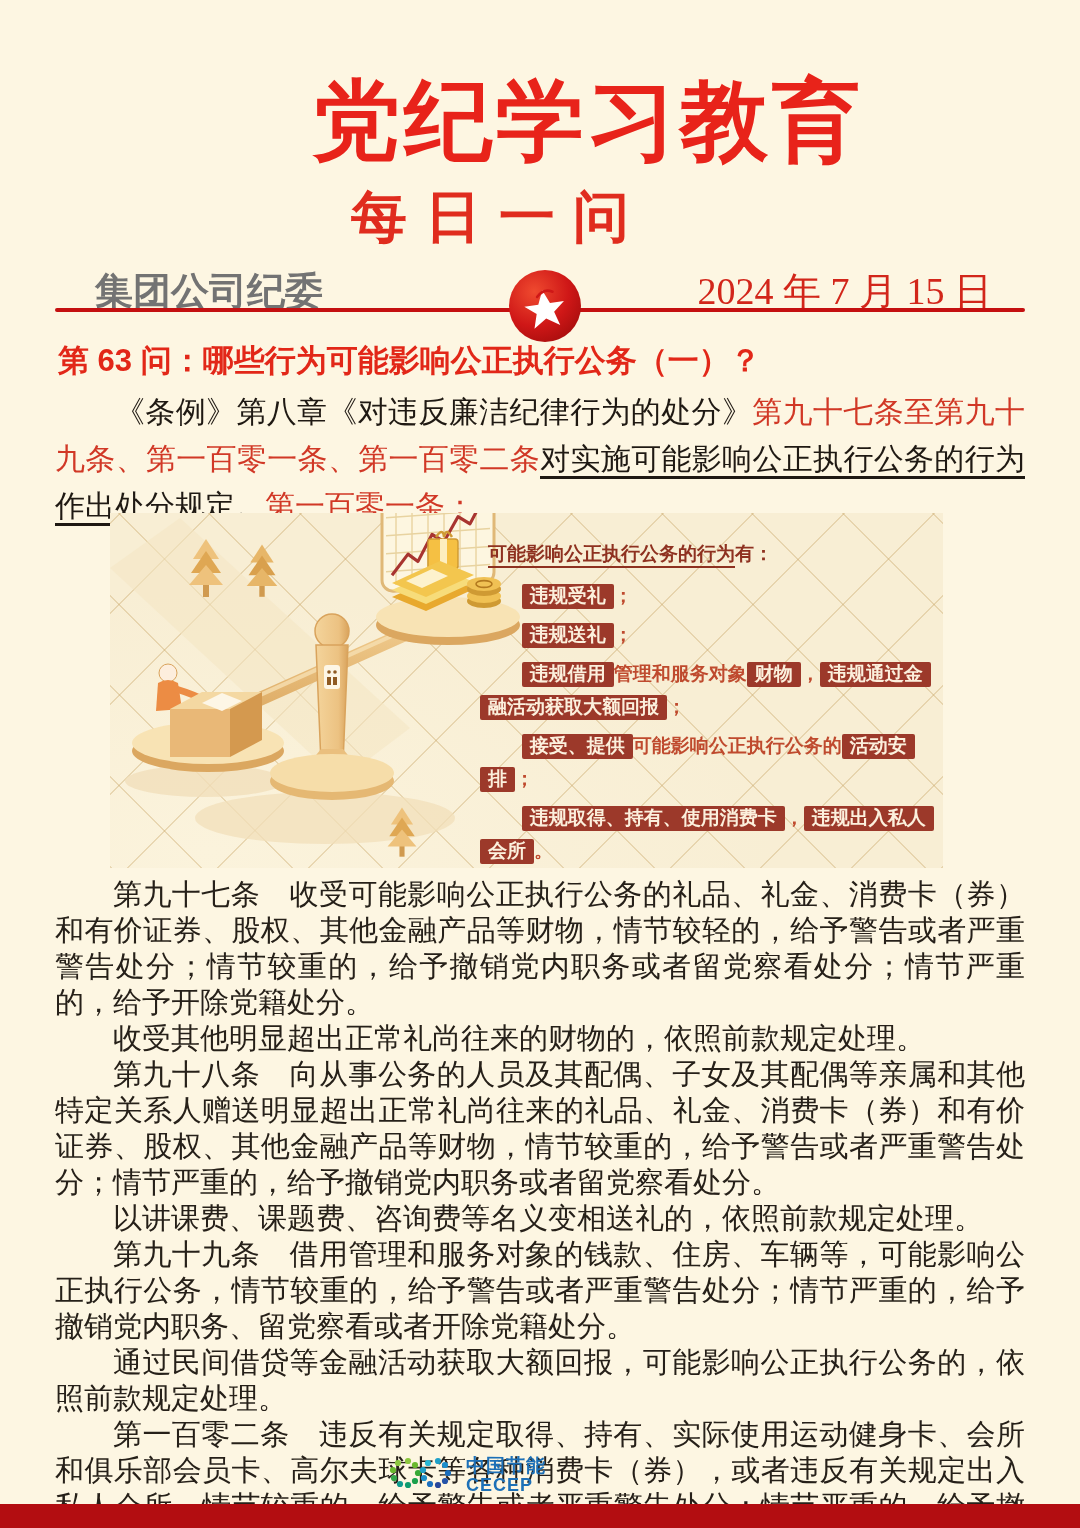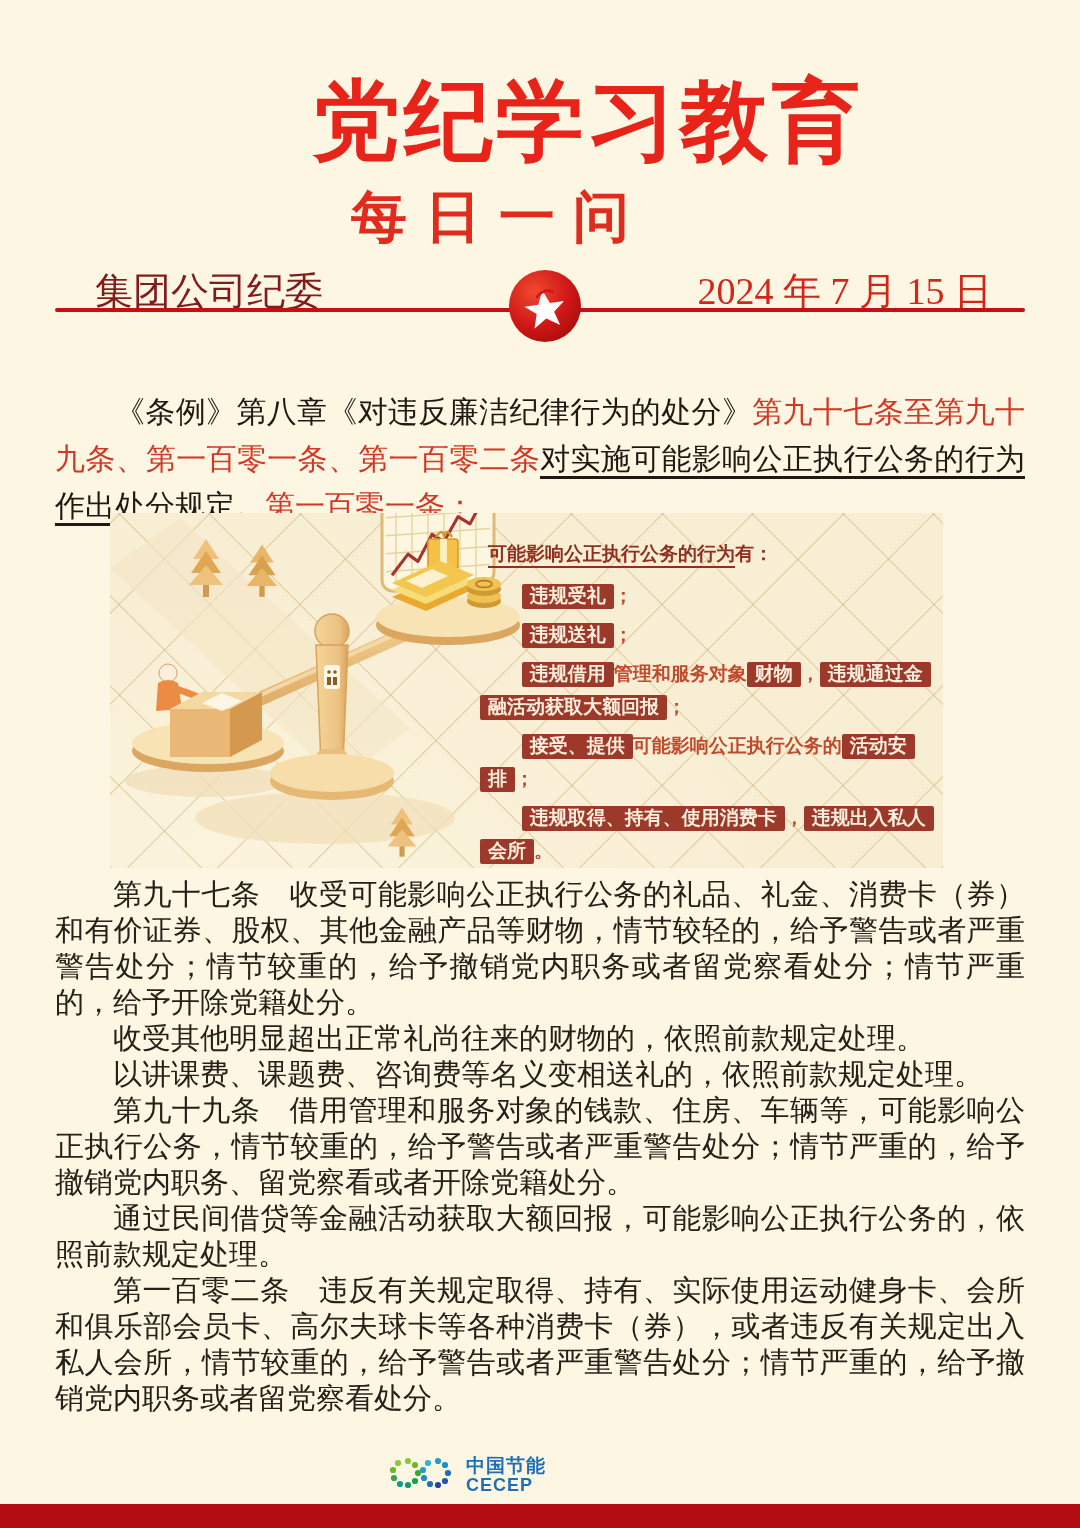--- a/index.html
+++ b/index.html
@@ -6,21 +6,21 @@
   body{width:1080px;font-family:"Liberation Sans",sans-serif;}
   .page{position:relative;width:1080px;height:1528px;background:#fdf6e2;overflow:hidden;}
 
   
   .title{position:absolute;top:62px;left:0;width:1080px;text-align:center;
     font-size:88px;font-weight:900;letter-spacing:4px;color:#e8231a;
     font-family:"Liberation Sans",sans-serif;padding-left:48px;}
   .subtitle{position:absolute;top:180px;left:0;width:980px;text-align:center;
     font-size:56px;font-weight:600;letter-spacing:18px;text-indent:18px;color:#e02c1e;
     font-family:"Liberation Serif",serif;}
-  .org{position:absolute;top:266px;left:95px;font-size:38px;font-weight:400;color:#7f1d1d;}
+  .org{position:absolute;top:266px;left:95px;font-size:38px;font-weight:700;color:#737373;}
   .date{position:absolute;top:266px;right:88px;font-size:38px;color:#d2261a;
     font-family:"Liberation Serif",serif;}
   .divider{position:absolute;top:308px;left:55px;width:970px;height:4px;background:#c41010;border-radius:2px;}
   .star-badge{position:absolute;top:268px;left:508px;width:74px;height:76px;z-index:2;}
 
   
   .q-heading{position:absolute;top:340px;left:58px;width:980px;
     font-size:31px;font-weight:800;color:#e22718;}
   .intro{position:absolute;top:388px;left:55px;width:970px;
     font-size:30px;line-height:47px;text-align:justify;text-indent:2em;
@@ -81,20 +81,21 @@
           <stop offset="100%" stop-color="#a60d0d"></stop>
       </radialGradient>
     </defs>
     <circle cx="37" cy="38" r="36" fill="url(#gRed)"></circle>
     <g transform="translate(37,42) rotate(-8)">
       <polygon fill="#ffffff" points="0,-20 5.9,-6.2 20,-6.2 8.8,2.9 13,17 0,8.6 -13,17 -8.8,2.9 -20,-6.2 -5.9,-6.2"></polygon>
       <path d="M -6,-14 Q 2,-22 10,-17" fill="none" stroke="#cf1717" stroke-width="2.6" stroke-linecap="round"></path>
     </g>
   </svg>
 
+  <div class="q-heading">第 63 问：哪些行为可能影响公正执行公务（一）？</div>
 
   <div class="intro"><span>《条例》第八章《对违反廉洁纪律行为的处分》</span><span class="red">第九十七条至第九十九条、第一百零一条、第一百零二条</span><span class="u">对实施可能影响公正执行公务的行为作出处分规定</span><span>。</span><span class="red">第一百零一条：</span></div>
 
   <div class="illus">
 
     <svg class="illus-svg" width="420" height="355" viewBox="0 0 420 355">
       <defs>
         <linearGradient id="gCol" x1="0" y1="0" x2="1" y2="0">
           <stop offset="0%" stop-color="#f4d49b"></stop>
             <stop offset="70%" stop-color="#ecc282"></stop>
@@ -199,20 +200,21 @@
       <p class="item"><span class="seg-box">违规送礼</span><span class="seg-red">；</span></p>
       <p class="item"><span class="seg-box">违规借用</span><span class="seg-red">管理和服务对象</span><span class="seg-box">财物</span><span class="seg-red">，</span><span class="seg-box">违规通过金融活动获取大额回报</span><span class="seg-red">；</span></p>
       <p class="item"><span class="seg-box">接受、提供</span><span class="seg-red">可能影响公正执行公务的</span><span class="seg-box">活动安排</span><span class="seg-red">；</span></p>
       <p class="item"><span class="seg-box">违规取得、持有、使用消费卡</span><span class="seg-red">，</span><span class="seg-box">违规出入私人会所</span><span class="seg-red">。</span></p>
     </div>
   </div>
 
   <div class="articles">
     <p>第九十七条　收受可能影响公正执行公务的礼品、礼金、消费卡（券）和有价证券、股权、其他金融产品等财物，情节较轻的，给予警告或者严重警告处分；情节较重的，给予撤销党内职务或者留党察看处分；情节严重的，给予开除党籍处分。</p>
     <p>收受其他明显超出正常礼尚往来的财物的，依照前款规定处理。</p>
+    <p>第九十八条　向从事公务的人员及其配偶、子女及其配偶等亲属和其他特定关系人赠送明显超出正常礼尚往来的礼品、礼金、消费卡（券）和有价证券、股权、其他金融产品等财物，情节较重的，给予警告或者严重警告处分；情节严重的，给予撤销党内职务或者留党察看处分。</p>
     <p>以讲课费、课题费、咨询费等名义变相送礼的，依照前款规定处理。</p>
     <p>第九十九条　借用管理和服务对象的钱款、住房、车辆等，可能影响公正执行公务，情节较重的，给予警告或者严重警告处分；情节严重的，给予撤销党内职务、留党察看或者开除党籍处分。</p>
     <p>通过民间借贷等金融活动获取大额回报，可能影响公正执行公务的，依照前款规定处理。</p>
     <p>第一百零二条　违反有关规定取得、持有、实际使用运动健身卡、会所和俱乐部会员卡、高尔夫球卡等各种消费卡（券），或者违反有关规定出入私人会所，情节较重的，给予警告或者严重警告处分；情节严重的，给予撤销党内职务或者留党察看处分。</p>
   </div>
 
   <div class="logo">
     <svg width="74" height="48" viewBox="0 0 74 48">
       <g>
         <circle cx="22" cy="10" r="3.1" fill="#8cc63f"></circle>

